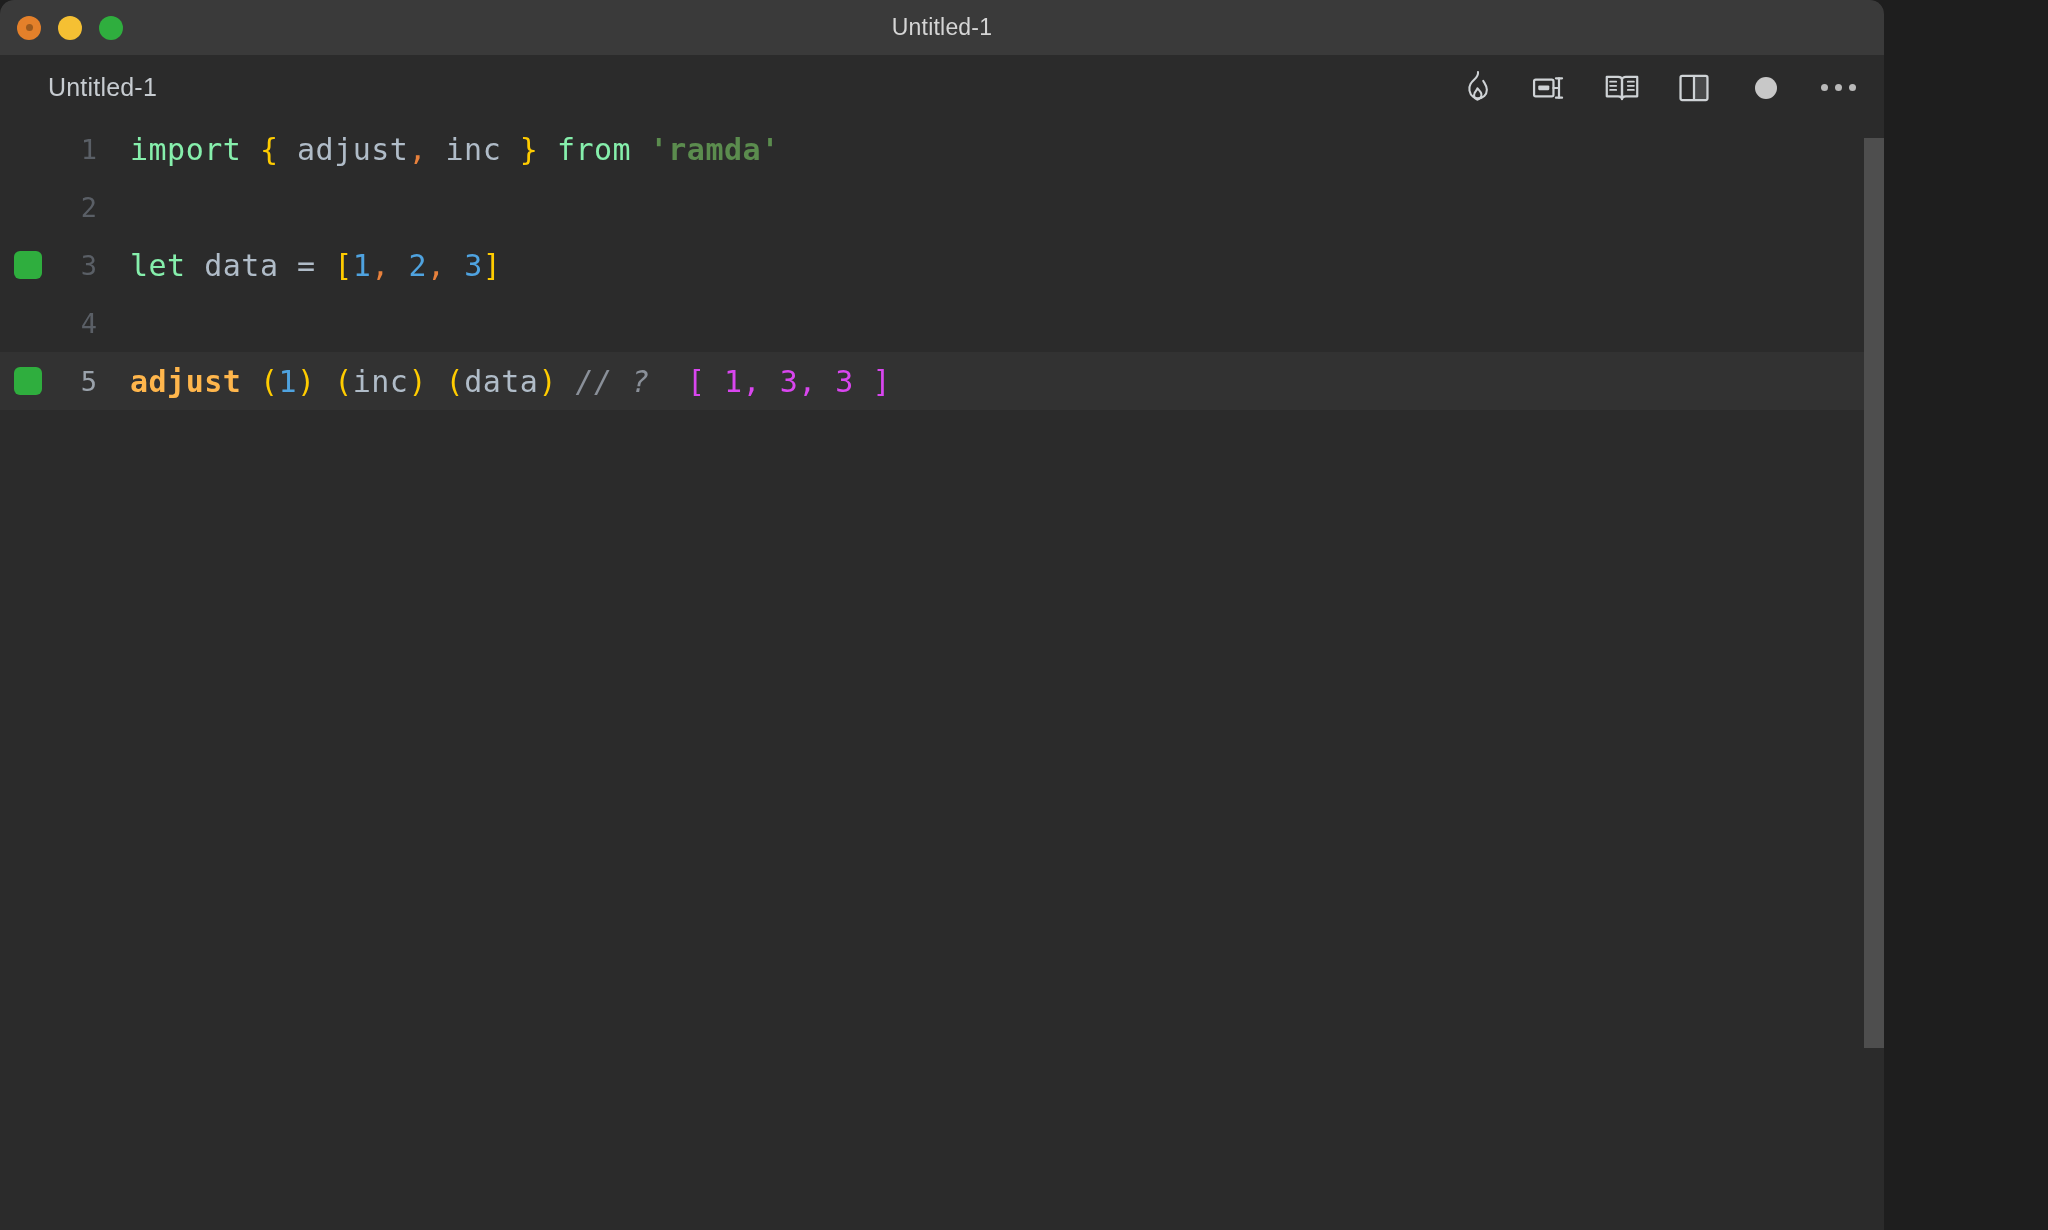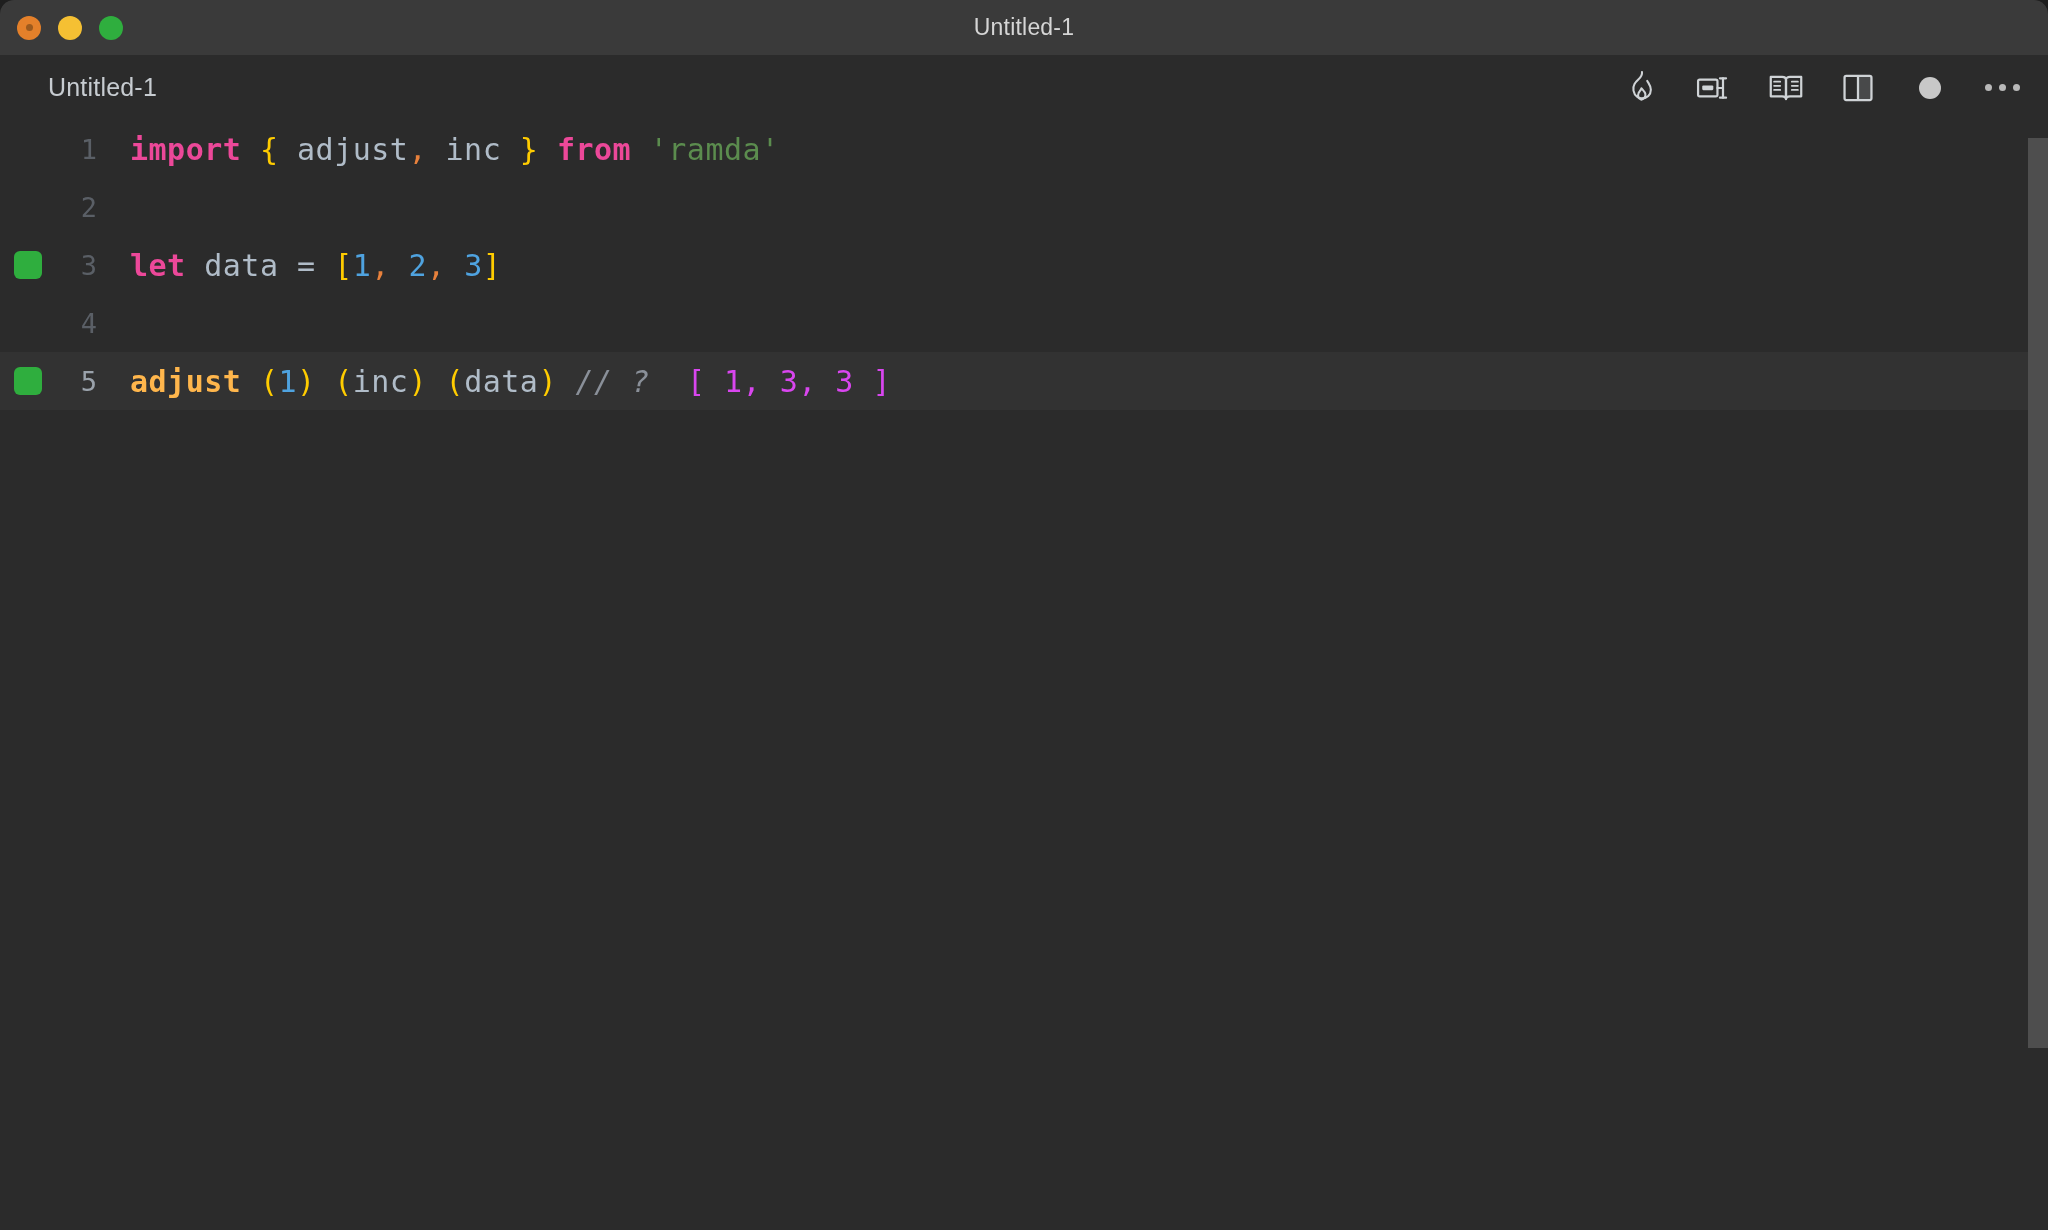--- a/index.html
+++ b/index.html
@@ -8,21 +8,21 @@
   html, body {
     width: 2048px;
     height: 1230px;
     background: #1e1e1e;
     overflow: hidden;
     font-family: "Liberation Sans", sans-serif;
   }
 
   .window {
     position: relative;
-    width: 2048px;
+    width: 1884px;
     height: 1230px;
     background: #2b2b2b;
     border-radius: 14px 14px 0 0;
     overflow: hidden;
   }
 
   
   .titlebar {
     position: relative;
     height: 55px;
@@ -161,25 +161,25 @@
 
   .code {
     font-family: "DejaVu Sans Mono", monospace;
     font-size: 30px;
     letter-spacing: 0.5px;
     color: #b8c2cc;
     white-space: pre;
   }
 
   
-  .kw      { color: #ec4899; font-weight: bold; }
+  .kw      { color: #86efac; font-weight: normal; }
   .brace   { color: #ffcc00; }
   .ident   { color: #b0bcc8; }
   .punc    { color: #e8813c; }
-  .str     { color: #5b8c4e; }
+  .str     { color: #5b8c4e; font-weight: bold; }
   .num     { color: #4fa3e0; }
   .func    { color: #ffb64c; font-weight: bold; }
   .comment { color: #8a9099; font-style: italic; }
   .quokka  { color: #d946ef; }
 
   
   .scrollbar-track {
     position: absolute;
     top: 0;
     right: 0;

